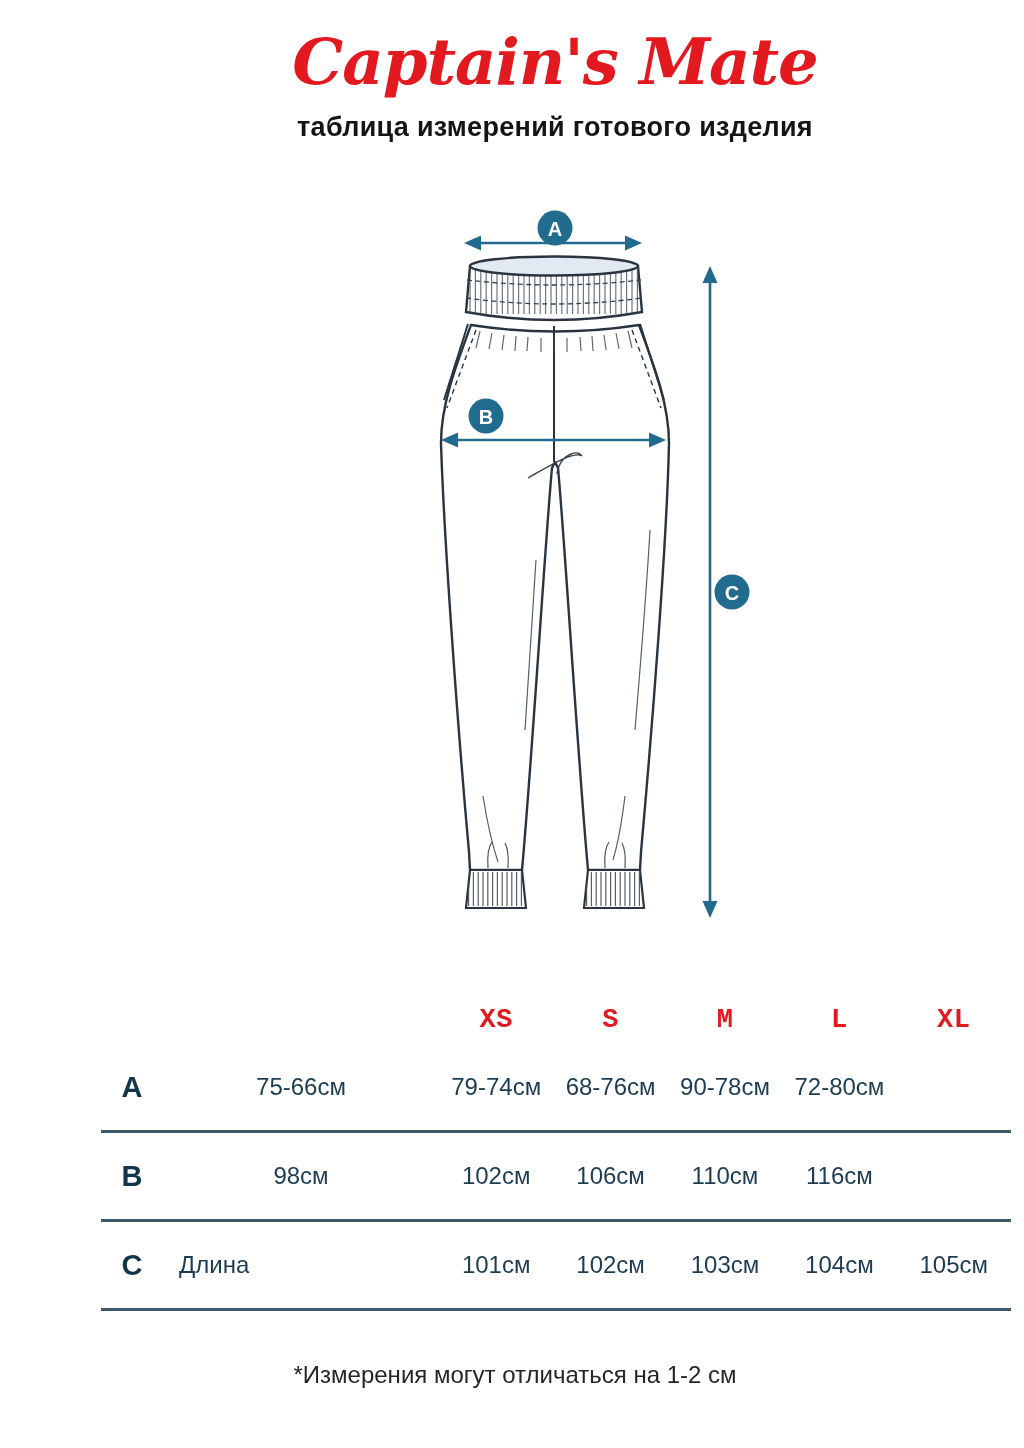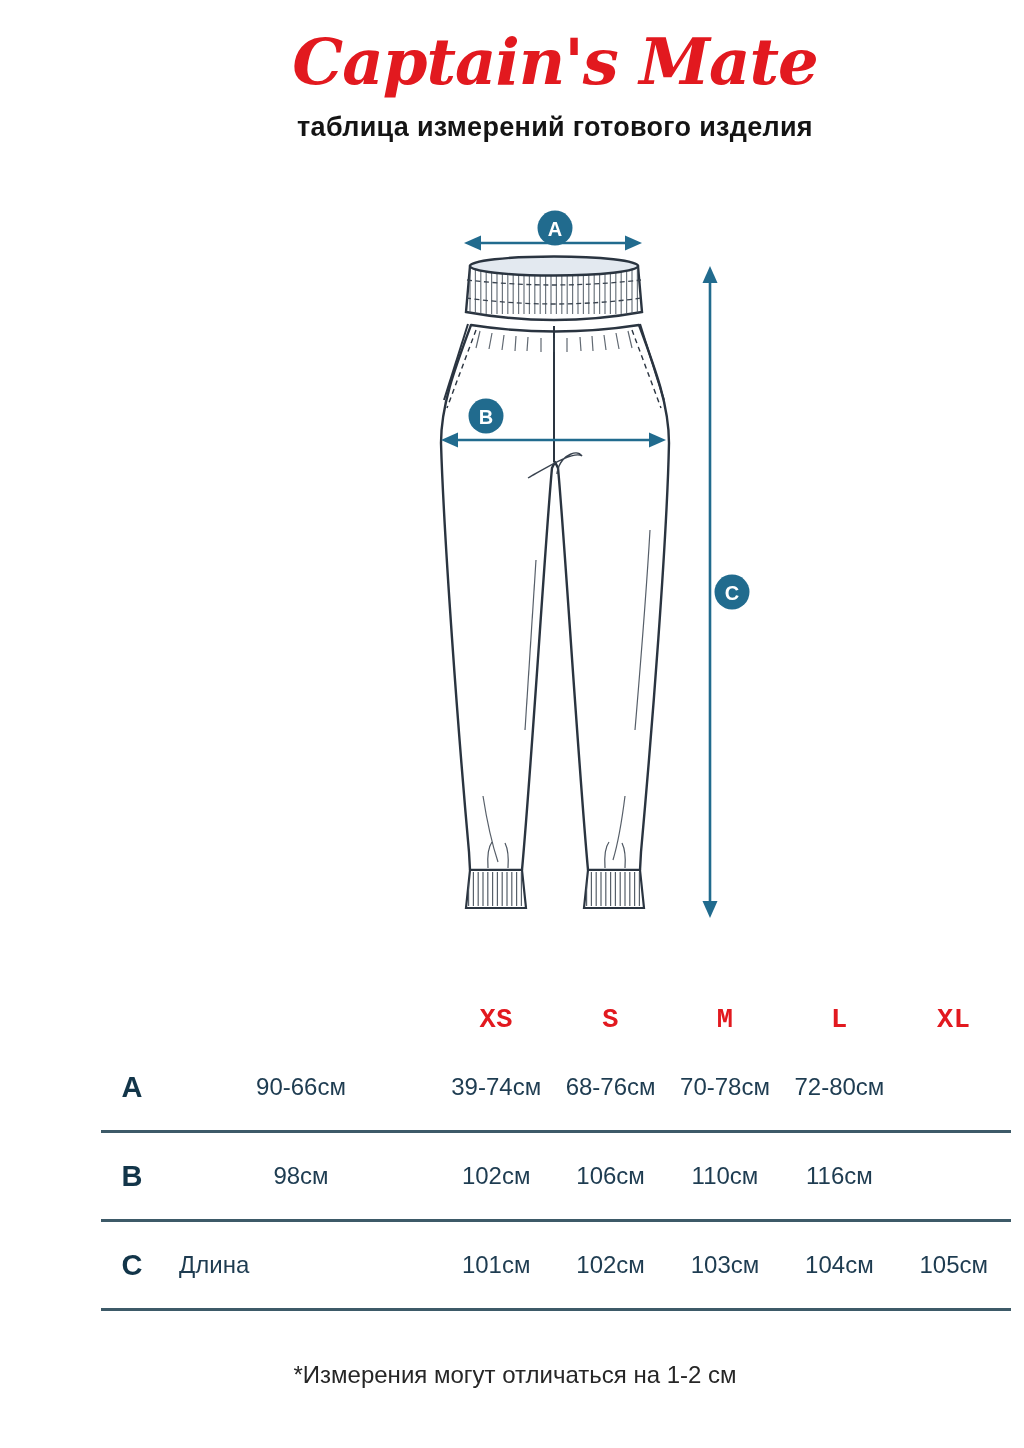--- a/index.html
+++ b/index.html
@@ -150,24 +150,24 @@
       <div class="cell name"></div>
       <div class="cell size">XS</div>
       <div class="cell size">S</div>
       <div class="cell size">M</div>
       <div class="cell size">L</div>
       <div class="cell size">XL</div>
     </div>
 
     <div class="trow">
       <div class="cell letter">A</div>
-      <div class="cell val">90-66см</div>
-      <div class="cell val">39-74см</div>
+      <div class="cell val">75-66см</div>
+      <div class="cell val">79-74см</div>
       <div class="cell val">68-76см</div>
-      <div class="cell val">70-78см</div>
+      <div class="cell val">90-78см</div>
       <div class="cell val">72-80см</div>
     </div>
 
     <div class="trow">
       <div class="cell letter">B</div>
       <div class="cell val">98см</div>
       <div class="cell val">102см</div>
       <div class="cell val">106см</div>
       <div class="cell val">110см</div>
       <div class="cell val">116см</div>

